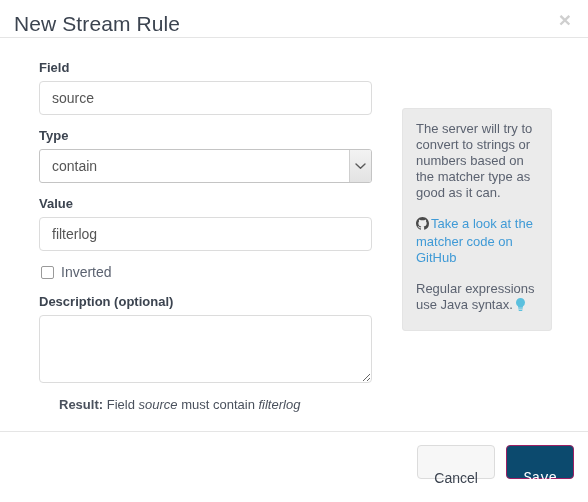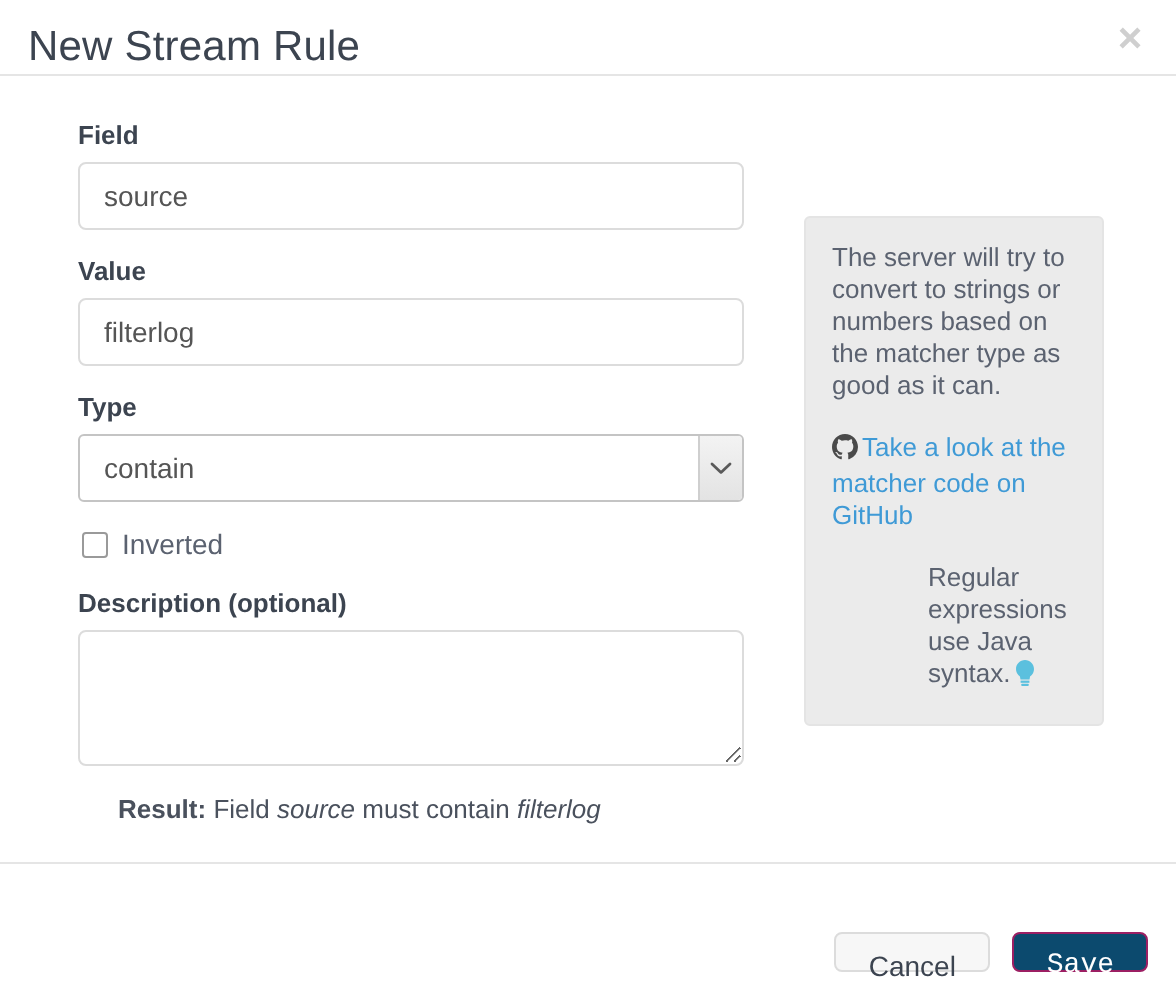--- a/index.html
+++ b/index.html
@@ -194,21 +194,21 @@
     box-sizing: border-box;
     background: #ebebeb;
     border: 1px solid #e4e4e4;
     border-radius: 3px;
     padding: 12px 13px 14px 13px;
     font-size: 13px;
     line-height: 16px;
     color: #5b6270;
   }
   .info-panel p { margin: 0 0 15px 0; }
-  .info-panel p:last-child { margin-bottom: 0; margin-left: 48px; }
+  .info-panel p:last-child { margin-bottom: 0; }
   .info-link {
     color: #3f9ad6;
     text-decoration: none;
     cursor: pointer;
   }
   .gh-icon {
     display: inline-block;
     vertical-align: -2px;
     margin-right: 2px;
   }
@@ -224,28 +224,27 @@
     height: 60px;
     border-top: 1px solid #e5e5e5;
     box-sizing: border-box;
     text-align: right;
     padding: 13px 14px 0 0;
   }
   .btn {
     display: inline-block;
     box-sizing: border-box;
     height: 20px;
-    padding: 0 16px;
+    padding: 16px 16px;
     font-size: 14px;
     font-family: "Liberation Sans", sans-serif;
     line-height: 32px;
     border-radius: 4px;
     cursor: pointer;
     vertical-align: middle;
-    margin-top: 21px;
   }
   .btn-cancel {
     background: #f7f7f7;
     border: 1px solid #dcdcdc;
     color: #3c4450;
     margin-right: 7px;
   }
   .btn-save {
     background: #0c4a6e;
     border: 1px solid #9c1f63;
@@ -263,39 +262,39 @@
     <button class="close-btn">×</button>
   </div>
 
   <div class="modal-body">
 
     <div class="form-col">
 
       <div class="field-group">
         <label class="form-label">Field</label>
         <input class="text-input" type="text" value="source" style="">
-      </div>
-
-      <div class="field-group">
-        <label class="form-label">Value</label>
-        <input class="text-input" type="text" value="filterlog" style="">
       </div>
 
       <div class="field-group">
         <label class="form-label">Type</label>
         <div class="select-wrap">
           <select class="select-input">
             <option>contain</option>
           </select>
           <span class="select-arrow">
             <svg width="11" height="8" viewBox="0 0 11 8" aria-hidden="true">
               <path d="M1 2 L5.5 6.2 L10 2" fill="none" stroke="#5a5a5a" stroke-width="1.4" stroke-linecap="round" stroke-linejoin="round"></path>
             </svg>
           </span>
         </div>
+      </div>
+
+      <div class="field-group">
+        <label class="form-label">Value</label>
+        <input class="text-input" type="text" value="filterlog" style="">
       </div>
 
       <div class="checkbox-row">
         <span class="checkbox-box"></span>
         <span class="checkbox-label">Inverted</span>
       </div>
 
       <div class="field-group">
         <label class="form-label">Description (optional)</label>
         <textarea class="desc-textarea" style=""></textarea>

